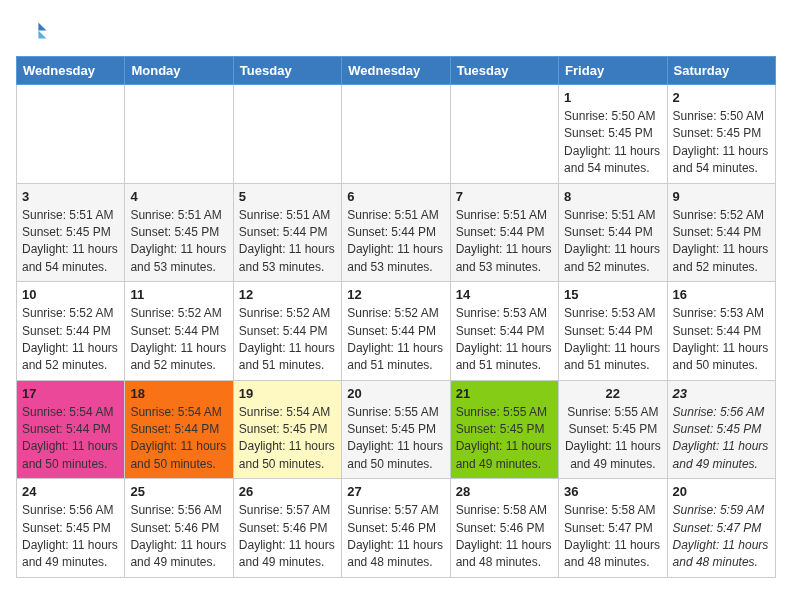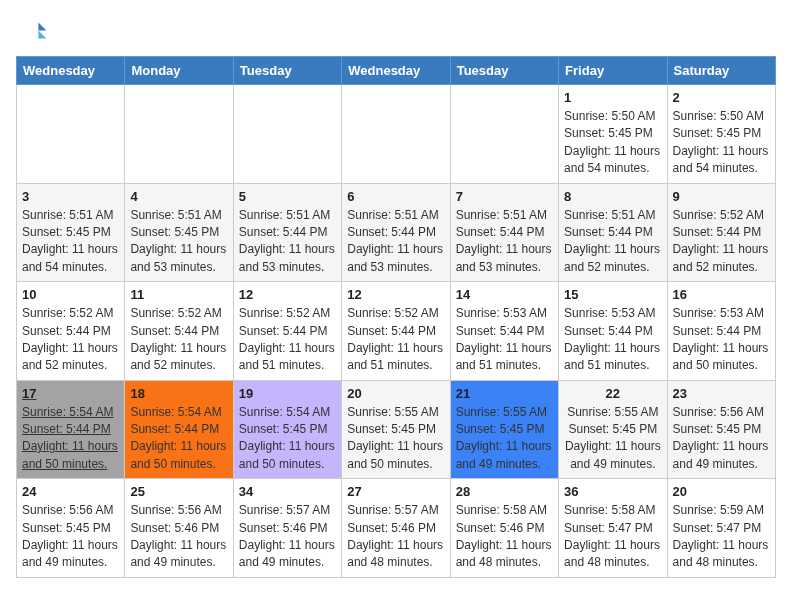--- a/index.html
+++ b/index.html
@@ -237,63 +237,63 @@
         </td>
         <td>
           <div class="day-number">16</div>
           <div class="day-info" style="white-space: pre-line;">Sunrise: 5:53 AM
 Sunset: 5:44 PM
 Daylight: 11 hours
 and 50 minutes.</div>
         </td>
       </tr>
       <tr>
-        <td style="background: #a3a3a3; text-decoration: underline;">
+        <td style="background: #ec4899;">
           <div class="day-number">17</div>
           <div class="day-info" style="white-space: pre-line;">Sunrise: 5:54 AM
 Sunset: 5:44 PM
 Daylight: 11 hours
 and 50 minutes.</div>
         </td>
         <td style="background: #f97316;">
           <div class="day-number">18</div>
           <div class="day-info" style="white-space: pre-line;">Sunrise: 5:54 AM
 Sunset: 5:44 PM
 Daylight: 11 hours
 and 50 minutes.</div>
         </td>
-        <td style="background: #c4b5fd;">
+        <td style="background: #fef9c3;">
           <div class="day-number">19</div>
           <div class="day-info" style="white-space: pre-line;">Sunrise: 5:54 AM
 Sunset: 5:45 PM
 Daylight: 11 hours
 and 50 minutes.</div>
         </td>
         <td style="background: rgb(245, 245, 245);">
           <div class="day-number">20</div>
           <div class="day-info" style="white-space: pre-line;">Sunrise: 5:55 AM
 Sunset: 5:45 PM
 Daylight: 11 hours
 and 50 minutes.</div>
         </td>
-        <td style="background: #3b82f6;">
+        <td style="background: #84cc16;">
           <div class="day-number">21</div>
           <div class="day-info" style="white-space: pre-line;">Sunrise: 5:55 AM
 Sunset: 5:45 PM
 Daylight: 11 hours
 and 49 minutes.</div>
         </td>
         <td style="background: rgb(245, 245, 245); text-align: center;">
           <div class="day-number">22</div>
           <div class="day-info" style="white-space: pre-line;">Sunrise: 5:55 AM
 Sunset: 5:45 PM
 Daylight: 11 hours
 and 49 minutes.</div>
         </td>
-        <td style="background: rgb(245, 245, 245);">
+        <td style="background: rgb(245, 245, 245); font-style: italic;">
           <div class="day-number">23</div>
           <div class="day-info" style="white-space: pre-line;">Sunrise: 5:56 AM
 Sunset: 5:45 PM
 Daylight: 11 hours
 and 49 minutes.</div>
         </td>
       </tr>
       <tr>
         <td>
           <div class="day-number">24</div>
@@ -303,21 +303,21 @@
 and 49 minutes.</div>
         </td>
         <td>
           <div class="day-number">25</div>
           <div class="day-info" style="white-space: pre-line;">Sunrise: 5:56 AM
 Sunset: 5:46 PM
 Daylight: 11 hours
 and 49 minutes.</div>
         </td>
         <td>
-          <div class="day-number">34</div>
+          <div class="day-number">26</div>
           <div class="day-info" style="white-space: pre-line;">Sunrise: 5:57 AM
 Sunset: 5:46 PM
 Daylight: 11 hours
 and 49 minutes.</div>
         </td>
         <td>
           <div class="day-number">27</div>
           <div class="day-info" style="white-space: pre-line;">Sunrise: 5:57 AM
 Sunset: 5:46 PM
 Daylight: 11 hours
@@ -332,20 +332,20 @@
         </td>
         <td>
           <div class="day-number">36</div>
           <div class="day-info" style="white-space: pre-line;">Sunrise: 5:58 AM
 Sunset: 5:47 PM
 Daylight: 11 hours
 and 48 minutes.</div>
         </td>
         <td>
           <div class="day-number">20</div>
-          <div class="day-info" style="white-space: pre-line;">Sunrise: 5:59 AM
+          <div class="day-info" style="white-space: pre-line; font-style: italic;">Sunrise: 5:59 AM
 Sunset: 5:47 PM
 Daylight: 11 hours
 and 48 minutes.</div>
         </td>
       </tr>
     </tbody>
 </table>
 
 </body></html>

